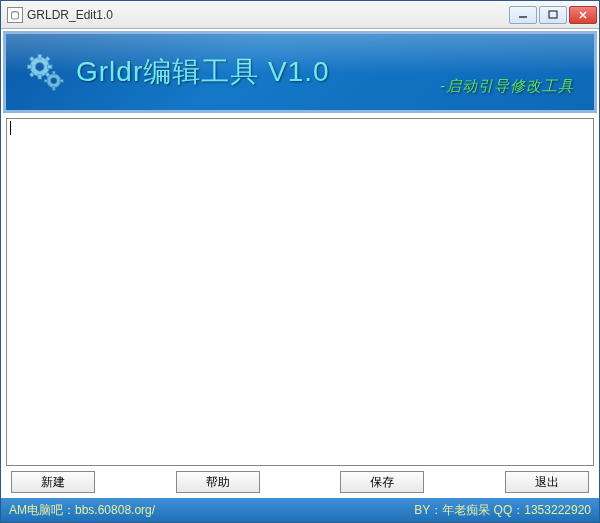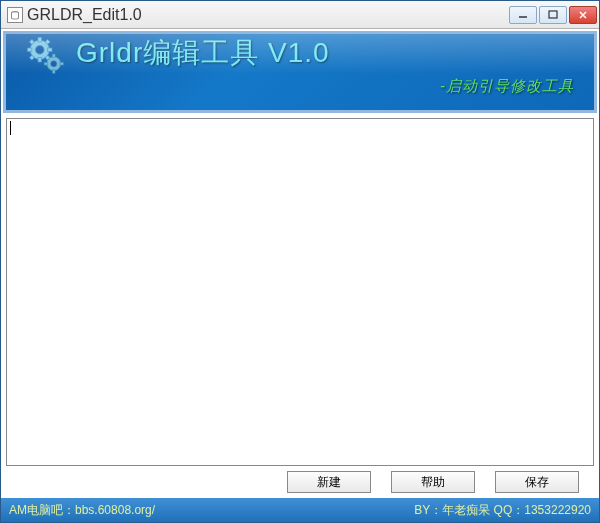--- a/index.html
+++ b/index.html
@@ -2,38 +2,38 @@
 <html><head>
 <meta charset="utf-8">
 <style>
 * { margin: 0; padding: 0; box-sizing: border-box; }
 body { width: 600px; height: 523px; font-family: "Microsoft YaHei", Arial, sans-serif; background: #d4d4d4; overflow: hidden; }
 
 .window { width: 600px; height: 523px; border: 1px solid #2a5a8a; background: #fff; display: flex; flex-direction: column; }
 
 .titlebar { height: 28px; background: linear-gradient(to bottom, #f8f8f8, #e8e8e8); border-bottom: 1px solid #b0b0b0; display: flex; align-items: center; padding: 0 2px 0 6px; }
 .titlebar-icon { width: 16px; height: 16px; margin-right: 4px; display: flex; align-items: center; justify-content: center; font-size: 10px; color: #333; background: #fff; border: 1px solid #888; }
-.titlebar-title { flex: 1; font-size: 16px; color: #333; }
+.titlebar-title { flex: 1; font-size: 12px; color: #333; }
 .titlebar-controls { display: flex; gap: 2px; }
 .titlebar-btn { width: 28px; height: 18px; border: 1px solid #8aa8c8; background: linear-gradient(to bottom, #f0f6fb, #d6e6f5); border-radius: 2px; display: flex; align-items: center; justify-content: center; cursor: pointer; }
 .titlebar-btn.close { background: linear-gradient(to bottom, #f08080, #d84030); border-color: #a04030; }
 .titlebar-btn svg { display: block; }
 
-.header-banner { height: 82px; background: linear-gradient(135deg, #0a5aa8 0%, #1478c8 40%, #0e68b8 100%); position: relative; border: 3px solid #93b8e0; margin: 2px; display: flex; align-items: flex-start; padding-left: 18px; overflow: hidden; }
+.header-banner { height: 82px; background: linear-gradient(135deg, #0a5aa8 0%, #1478c8 40%, #0e68b8 100%); position: relative; border: 3px solid #93b8e0; margin: 2px; display: flex; align-items: center; padding-left: 18px; overflow: hidden; }
 .header-shine { position: absolute; top: 0; left: 0; right: 0; height: 40px; background: linear-gradient(to bottom, rgba(255,255,255,0.25), rgba(255,255,255,0)); }
 .gear-icon { width: 42px; height: 42px; margin-right: 10px; }
 .app-title { font-family: "Microsoft YaHei", sans-serif; font-size: 28px; color: #6ee8f0; text-shadow: 1px 1px 2px rgba(0,0,0,0.5); letter-spacing: 1px; }
 .app-subtitle { position: absolute; right: 20px; bottom: 14px; font-size: 15px; color: #5ae060; font-style: italic; text-shadow: 1px 1px 2px rgba(0,0,0,0.6); letter-spacing: 1px; }
 
 .editor-container { flex: 1; margin: 3px 5px 2px 5px; border: 1px solid #888; background: #fff; position: relative; }
 .editor { width: 100%; height: 100%; border: none; outline: none; resize: none; font-family: "SimSun", monospace; font-size: 12px; padding: 2px; }
 .editor-cursor { position: absolute; top: 2px; left: 3px; width: 1px; height: 14px; background: #000; animation: blink 1s infinite; }
 @keyframes blink { 50% { opacity: 0; } }
 
-.button-bar { height: 30px; display: flex; justify-content: flex-end; align-items: center; padding: 2px 20px 4px 10px; gap: 20px; }
+.button-bar { height: 30px; display: flex; justify-content: space-between; align-items: center; padding: 2px 10px 4px 10px; gap: 20px; }
 .action-btn { width: 84px; height: 22px; background: linear-gradient(to bottom, #fdfdfd, #e8e8e8); border: 1px solid #888; font-size: 12px; cursor: pointer; font-family: "SimSun", sans-serif; }
 
 .statusbar { height: 20px; background: linear-gradient(to bottom, #4090d8, #2070b8); color: #e0f0a0; font-size: 12px; display: flex; align-items: center; justify-content: space-between; padding: 12px 8px; font-family: "SimSun", sans-serif; }
 </style>
 </head>
 <body>
 
 <div class="window">
 
   <div class="titlebar">
@@ -89,20 +89,21 @@
 
   <div class="editor-container">
     <textarea class="editor" spellcheck="false" style=""></textarea>
     <div class="editor-cursor"></div>
   </div>
 
   <div class="button-bar">
     <button class="action-btn">新建</button>
     <button class="action-btn">帮助</button>
     <button class="action-btn">保存</button>
+    <button class="action-btn">退出</button>
   </div>
 
   <div class="statusbar">
     <span>AM电脑吧：bbs.60808.org/</span>
     <span>BY：年老痴呆 QQ：1353222920</span>
   </div>
 
 </div>
 
 </body></html>

